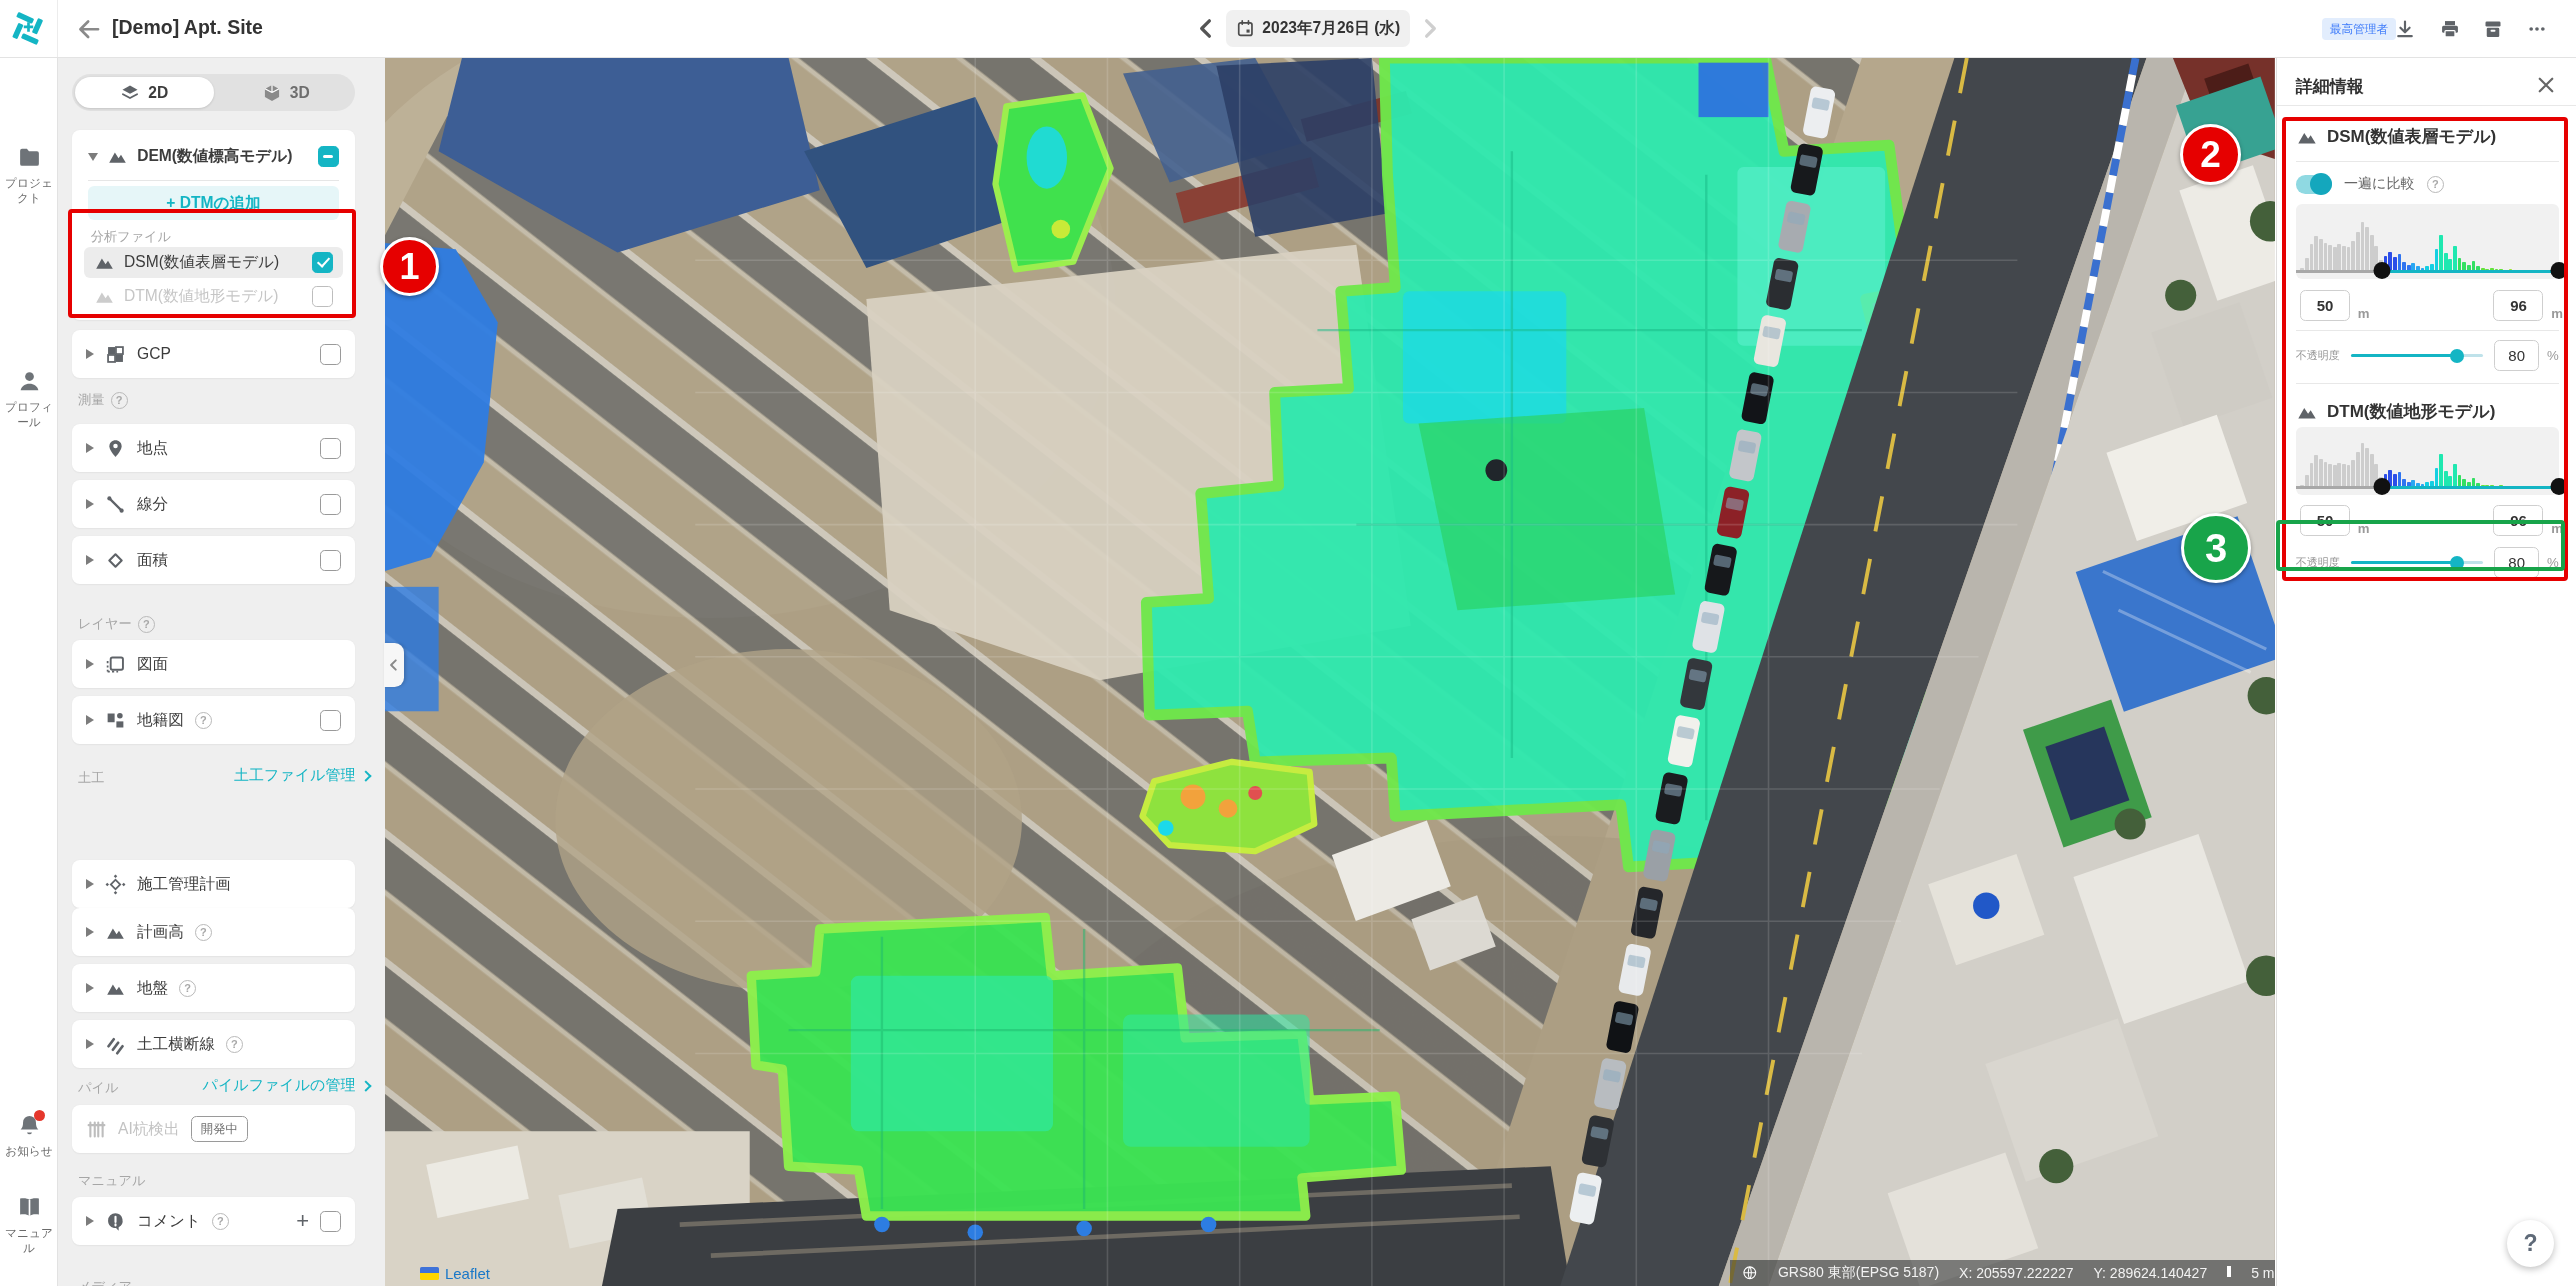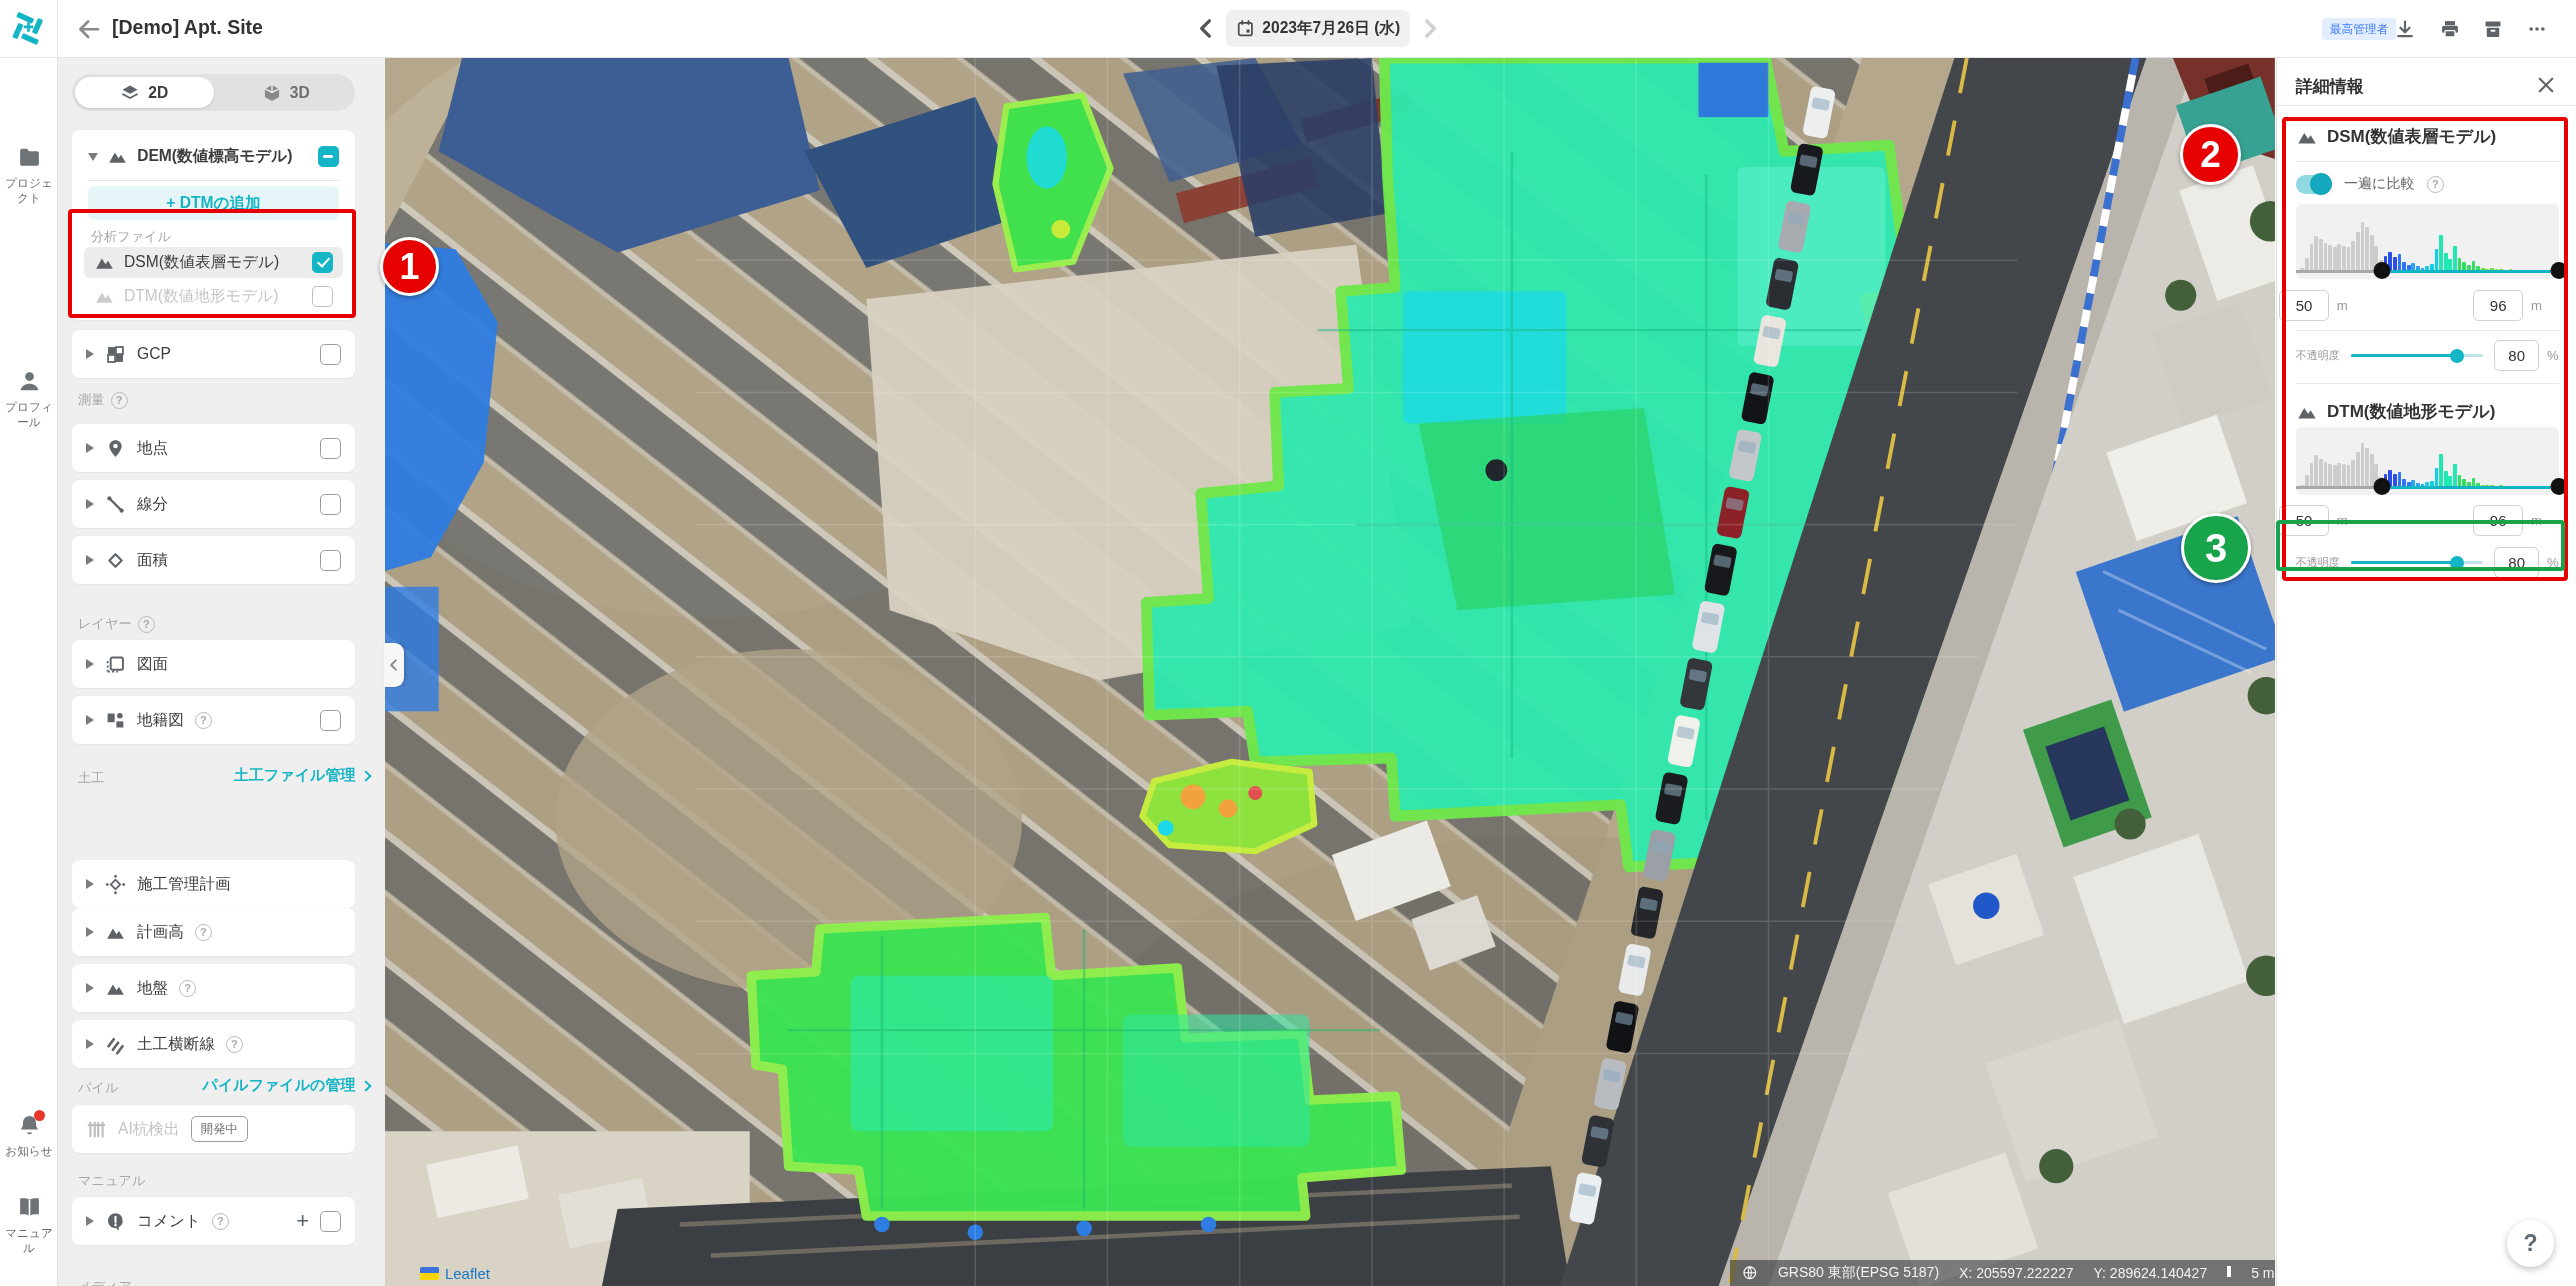--- a/index.html
+++ b/index.html
@@ -28,21 +28,21 @@
   .rail-item .ric { width:25px; height:25px; color:#6e7378; margin:0 auto; position:relative; }
   .rail-item .rlb { font-size:11.7px; line-height:15px; margin-top:4.7px; }
   #notif-dot { position:absolute; right:-3.1px; top:-3.1px; width:11px; height:11px; border-radius:50%; background:#e5372c; }
 
   
   #sidebar { left:58px; top:58px; width:327px; height:1228px; background:#efefef; z-index:10; overflow:hidden; }
   .card { position:absolute; left:14px; width:283px; background:#fff; border-radius:7.8px; box-shadow:0 0.8px 1.6px rgba(0,0,0,.05); }
   .item-card { height:48px; display:flex; align-items:center; padding:4px 14px; gap:11px; }
   .item-lbl { font-size:15.6px; color:#3c3c3c; white-space:nowrap; }
   .sec-lbl { position:absolute; left:20px; font-size:13.2px; color:#a6a6a6; display:flex; align-items:center; gap:6.2px; white-space:nowrap; }
-  .sec-link { position:absolute; right:15.6px; font-size:15px; font-weight:700; color:#14b5c4; display:flex; align-items:center; gap:6.2px; white-space:nowrap; }
+  .sec-link { position:absolute; right:15.6px; font-size:15px; font-weight:400; color:#14b5c4; display:flex; align-items:center; gap:6.2px; white-space:nowrap; }
   .tri-r { width:0; height:0; border-left:8.6px solid #7c7c7c; border-top:5.4px solid transparent; border-bottom:5.4px solid transparent; flex:0 0 auto; }
   .tri-d { width:0; height:0; border-top:8.6px solid #7c7c7c; border-left:5.4px solid transparent; border-right:5.4px solid transparent; flex:0 0 auto; }
   .sic { width:21px; height:21px; color:#5f6368; flex:0 0 auto; }
   .spacer { flex:1; }
   .cb { width:21px; height:21px; border:1.6px solid #9a9a9a; border-radius:4.7px; background:#fff; flex:0 0 auto; position:relative; }
   .cb.checked, .cb.indeterminate { background:#14b5c4; border-color:#14b5c4; }
   .cb.checked::after { content:""; position:absolute; left:6.2px; top:2.3px; width:5.4px; height:10px; border-right:2.3px solid #fff; border-bottom:2.3px solid #fff; transform:rotate(42deg); }
   .cb.indeterminate::after { content:""; position:absolute; left:3.9px; top:7.8px; width:10px; height:3.1px; background:#fff; border-radius:1.6px; }
   .help-c { width:17px; height:17px; border:1.6px solid #b9b9b9; border-radius:50%; color:#a8a8a8; font-size:11px; font-weight:700; display:inline-flex; align-items:center; justify-content:center; flex:0 0 auto; }
   .chev-link { width:7.8px; height:7.8px; border-top:2.3px solid #14b5c4; border-right:2.3px solid #14b5c4; transform:rotate(45deg); }
@@ -86,21 +86,21 @@
   .p-div { position:absolute; left:0; width:300px; height:0.8px; background:#e8e8e8; }
   .sect-title { position:absolute; left:18.7px; display:flex; align-items:center; gap:9.3px; font-size:17px; font-weight:700; color:#333; }
   .toggle { width:36px; height:18.7px; border-radius:9.3px; background:#8fd9e2; position:relative; flex:0 0 auto; }
   .toggle::after { content:""; position:absolute; right:0px; top:-1.6px; width:22px; height:22px; border-radius:50%; background:#14a7bd; }
   .histo { position:absolute; left:18.7px; width:263px; background:#f1f1f1; border-radius:6.2px; }
   .hbars { position:absolute; left:4.7px; right:4.7px; bottom:7.8px; top:4.7px; display:flex; align-items:flex-end; gap:0.8px; }
   .hbars div { flex:1; border-radius:0.8px 0.8px 0 0; }
   .hline-g { position:absolute; left:0; bottom:6.2px; height:3.1px; background:#a8a8a8; }
   .hline-t { position:absolute; bottom:6.2px; height:3.1px; background:#14b5c4; right:-4.7px; }
   .hknob { position:absolute; bottom:0; width:17px; height:17px; border-radius:50%; background:#111; transform:translateX(-50%); }
-  .val-row { position:absolute; left:2px; width:263px; display:flex; align-items:center; }
+  .val-row { position:absolute; left:23px; width:263px; display:flex; align-items:flex-end;font-weight:bold; }
   .vbox { width:50px; height:31px; border:0.8px solid #cfcfcf; border-radius:5.4px; display:flex; align-items:center; justify-content:center; font-size:15px; color:#333; background:#fff; }
   .vunit { font-size:13.2px; color:#9a9a9a; margin-left:7.8px; }
   .op-row { position:absolute; left:18.7px; width:263px; display:flex; align-items:center; }
   .op-lbl { font-size:11px; color:#9a9a9a; white-space:nowrap; }
   .op-track { flex:1; height:3.1px; background:#bfe2ea; border-radius:1.6px; margin:0 11px; position:relative; }
   .op-fill { position:absolute; left:0; top:0; height:3.1px; width:80%; background:#14b5c4; border-radius:1.6px; }
   .op-knob { position:absolute; left:80%; top:-5.4px; width:14px; height:14px; border-radius:50%; background:#14b5c4; transform:translateX(-50%); }
   #help-fab { left:2507px; top:1220px; width:47px; height:47px; border-radius:50%; background:#fff; box-shadow:0 2.3px 7.8px rgba(0,0,0,.25); display:flex; align-items:center; justify-content:center; font-size:23px; font-weight:700; color:#5f6a78; z-index:25; }
   .badge-outline { border:1.6px solid #9a9a9a; border-radius:5.4px; color:#6e6e6e; font-size:12.4px; padding:3.1px 9.3px; white-space:nowrap; }
 </style>

